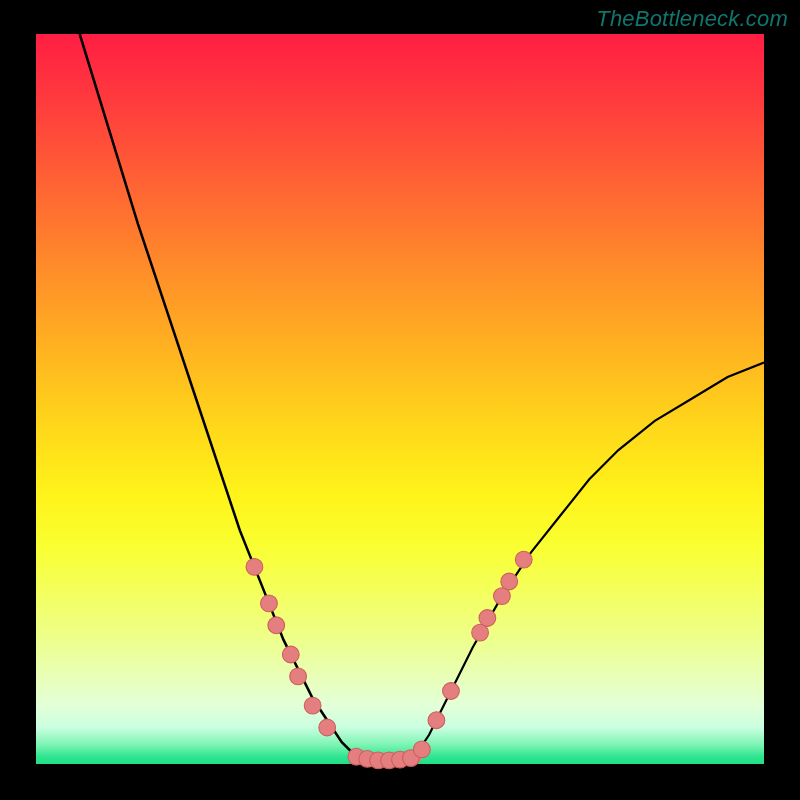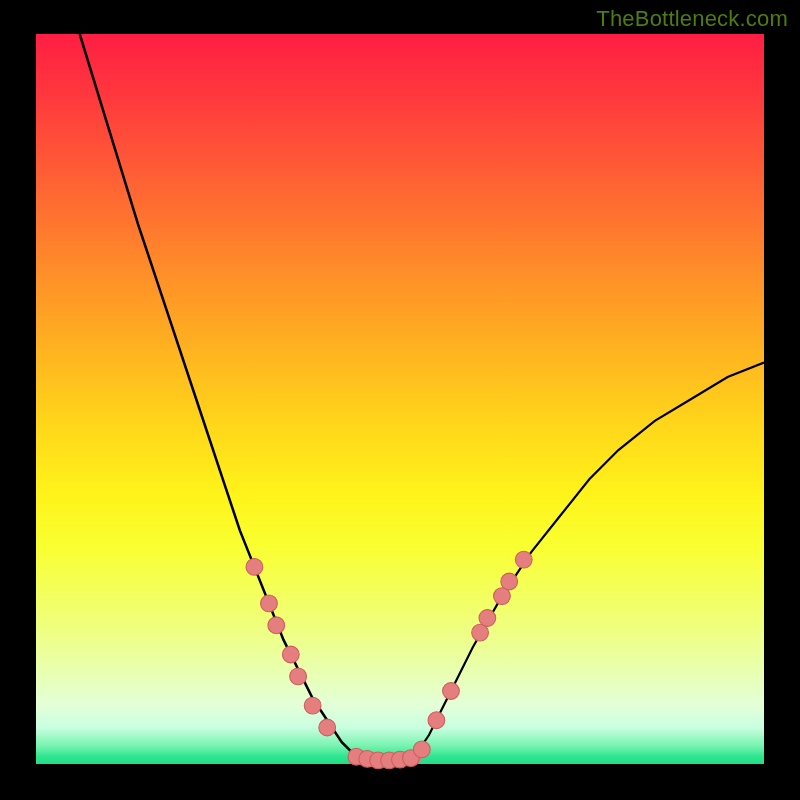--- a/index.html
+++ b/index.html
@@ -10,23 +10,24 @@
     height: 800px;
     background: #000;
   }
   .watermark {
     position: absolute;
     top: 6px;
     right: 12px;
     font-family: Arial, Helvetica, sans-serif;
     font-size: 22px;
     font-weight: 500;
-    color: #4d7c0f;
+    color: #0f766e;
     letter-spacing: 0.2px;
     z-index: 10;
+    font-style: italic;
   }
   .plot-frame {
     position: absolute;
     left: 36px;
     top: 34px;
     width: 728px;
     height: 730px;
     background: #000;
   }
   .gradient-bg {

